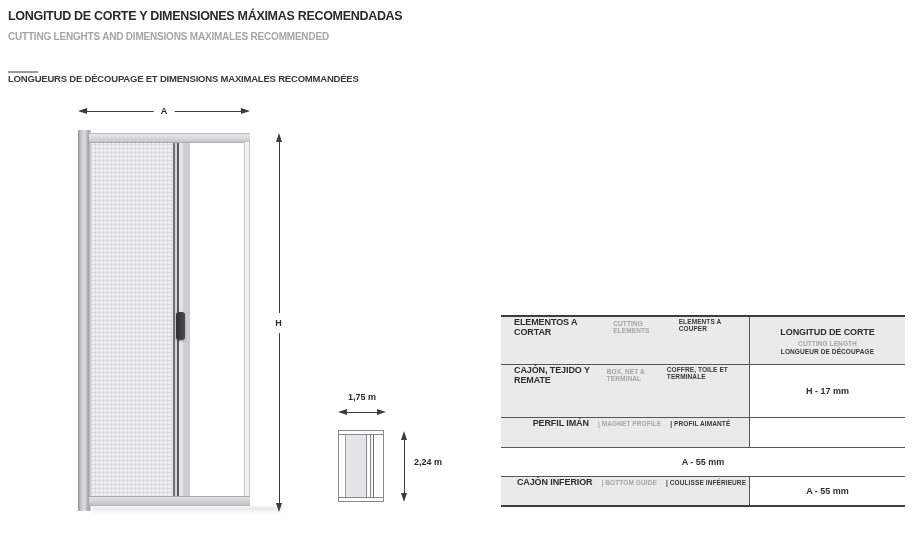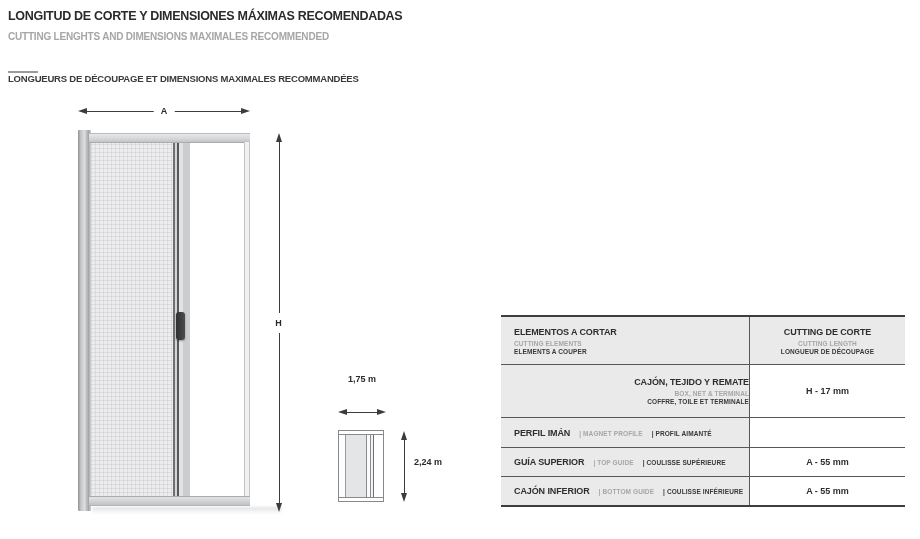--- a/index.html
+++ b/index.html
@@ -56,44 +56,44 @@
   .door-side { position:absolute; left:244px; top:141px; width:6px; height:356px;
               background:#f0f1f2; border:1px solid #c3c5c8; }
   .door-bottom-rail { position:absolute; left:89px; top:496px; width:161px; height:10px;
               background:linear-gradient(180deg,#e2e3e5 0%,#d0d2d4 55%,#bfc1c3 100%);
               border-top:1px solid #a8aaad; border-bottom:1px solid #b4b6b9; }
   .door-shadow { position:absolute; left:92px; top:507px; width:190px; height:7px;
               background:linear-gradient(180deg,rgba(90,92,95,.18),rgba(90,92,95,0));
               filter:blur(1px); }
 
   
-  .mini-label-w { position:absolute; left:338px; top:374px; width:48px; text-align:center;
+  .mini-label-w { position:absolute; left:338px; top:392px; width:48px; text-align:center;
               font-size:9px; font-weight:bold; color:#2b2a29; }
   .mini-label-h { position:absolute; left:414px; top:457px; font-size:9px; font-weight:bold; color:#2b2a29; }
   .mini-door { position:absolute; left:338px; top:430px; width:46px; height:72px;
               border:1px solid #88898c; background:#fff; }
   .mini-inner { position:absolute; left:0; top:3px; right:0; bottom:3px;
               border-top:1px solid #88898c; border-bottom:1px solid #88898c; display:flex; }
   .mini-colL { width:7px; border-right:1px solid #9a9b9e; background:#fdfdfd; }
   .mini-mesh { width:20px; background:#e4e5e7; }
   .mini-bar  { width:5px; border-left:1px solid #8a8b8e; border-right:1px solid #8a8b8e; background:#fbfbfc; }
   .mini-bar2 { width:3px; border-right:1px solid #6f7073; background:#f2f3f4; }
   .mini-open { flex:1; background:#fff; }
 
   
   .cut-table { position:absolute; left:501px; top:315px; width:404px;
                border-top:2px solid #3e3e3d; border-bottom:2px solid #3e3e3d; }
   .t-row { display:flex; border-top:1px solid #57575a; }
   .t-row:first-child { border-top:none; }
   .c1 { width:249px; background:#eaeaea; border-right:1px solid #57575a;
-        display:flex; flex-direction:column; justify-content:center; padding-left:13px; }
+        display:flex; justify-content:center; padding-left:13px; }
   .c2 { flex:1; background:#fff; display:flex; align-items:center; justify-content:center; }
   .t-row.head { height:47px; }
   .t-row.head .c2 { background:#eaeaea; flex-direction:column; }
-  .t-row.r-tall { height:53px;text-align:right; }
+  .t-row.r-tall { height:53px; }
   .t-row.r-slim { height:30px; }
   .t-row.r-slim2 { height:29px; }
   .c1-inline { display:flex; align-items:baseline; white-space:nowrap; }
   .es { font-size:9px; font-weight:bold; color:#2f2e2d; letter-spacing:-0.1px; }
   .en { font-size:6.5px; font-weight:bold; color:#a7a6a6; letter-spacing:0.1px; margin-top:3px; }
   .fr { font-size:6.5px; font-weight:bold; color:#3a3938; letter-spacing:0.1px; margin-top:1px; }
   .c1-inline .en, .c1-inline .fr { margin-top:0; margin-left:9px; }
   .c2 .es { font-size:9px; }
   .c2 .en, .c2 .fr { text-align:center; }
   .val { font-size:9px; font-weight:bold; color:#2f2e2d; }
@@ -162,21 +162,21 @@
 
   <div class="cut-table">
 
     <div class="t-row head">
       <div class="c1">
         <span class="es">ELEMENTOS A CORTAR</span>
         <span class="en">CUTTING ELEMENTS</span>
         <span class="fr">ELEMENTS A COUPER</span>
       </div>
       <div class="c2">
-        <span class="es">CUTTING DE CORTE</span>
+        <span class="es">LONGITUD DE CORTE</span>
         <span class="en">CUTTING LENGTH</span>
         <span class="fr">LONGUEUR DE DÉCOUPAGE</span>
       </div>
     </div>
 
     <div class="t-row r-tall">
       <div class="c1">
         <span class="es">CAJÓN, TEJIDO Y REMATE</span>
         <span class="en">BOX, NET &amp; TERMINAL</span>
         <span class="fr">COFFRE, TOILE ET TERMINALE</span>
@@ -190,27 +190,20 @@
       <div class="c1">
         <span class="c1-inline">
           <span class="es">PERFIL IMÁN</span>
           <span class="en">| MAGNET PROFILE</span>
           <span class="fr">| PROFIL AIMANTÉ</span>
         </span>
       </div>
     </div>
 
     <div class="t-row r-slim2">
-      <div class="c1">
-        <span class="c1-inline">
-          <span class="es">GUÍA SUPERIOR</span>
-          <span class="en">| TOP GUIDE</span>
-          <span class="fr">| COULISSE SUPÉRIEURE</span>
-        </span>
-      </div>
       <div class="c2">
         <span class="val">A - 55 mm</span>
       </div>
     </div>
 
     <div class="t-row r-slim2">
       <div class="c1">
         <span class="c1-inline">
           <span class="es">CAJÓN INFERIOR</span>
           <span class="en">| BOTTOM GUIDE</span>

